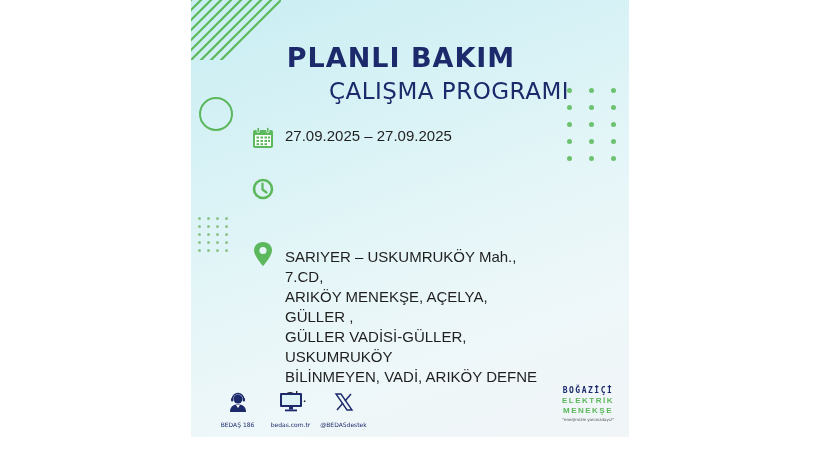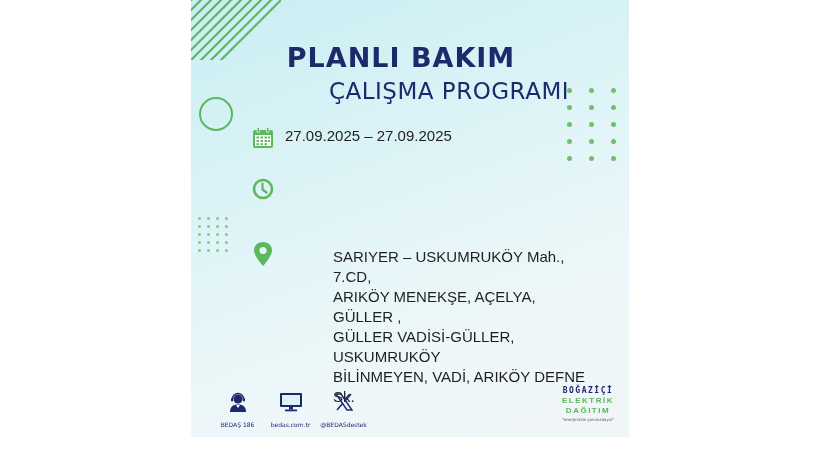--- a/index.html
+++ b/index.html
@@ -125,21 +125,21 @@
   <div class="row" style="top:177px;">
     <span class="ic">
       <svg width="22" height="22" viewBox="0 0 22 22">
         <circle cx="11" cy="11" r="9" fill="none" stroke="#5cb85c" stroke-width="2.6"></circle>
         <path d="M10.5 5.5 L10.5 11.5 L14.5 14.5" fill="none" stroke="#5cb85c" stroke-width="2.2" stroke-linecap="round" stroke-linejoin="round"></path>
       </svg>
     </span>
   </div>
 
 
-  <div class="row" style="top:240px;gap:48px;">
+  <div class="row" style="top:240px;">
     <span class="ic" style="height:28px;">
       <svg width="20" height="26" viewBox="0 0 20 26">
         <path d="M10 1 C4.5 1 1 5 1 9.5 C1 15 10 25 10 25 C10 25 19 15 19 9.5 C19 5 15.5 1 10 1 Z" fill="#5cb85c"></path>
         <circle cx="10" cy="9.5" r="3.6" fill="#e6f6f8"></circle>
       </svg>
     </span>
     <div class="tx addr" style="margin-top:7px;">
       <div>SARIYER – USKUMRUKÖY Mah., 7.CD,</div>
       <div>ARIKÖY MENEKŞE, AÇELYA, GÜLLER ,</div>
       <div>GÜLLER VADİSİ-GÜLLER, USKUMRUKÖY</div>
@@ -180,17 +180,17 @@
           <line x1="3" y1="18" x2="9" y2="11" stroke="#1c2a6b" stroke-width="1.5"></line>
         </svg>
       </span>
       <span class="lbl">@BEDASdestek</span>
     </div>
   </div>
 
   <div class="logo">
     <div class="l1">BOĞAZİÇİ</div>
     <div class="l2">ELEKTRİK</div>
-    <div class="l3">DAĞITIM</div>
+    <div class="l3">MENEKŞE</div>
     <div class="l4">"enerjimizle yanınızdayız"</div>
   </div>
 
 </div>
 
 </body></html>

